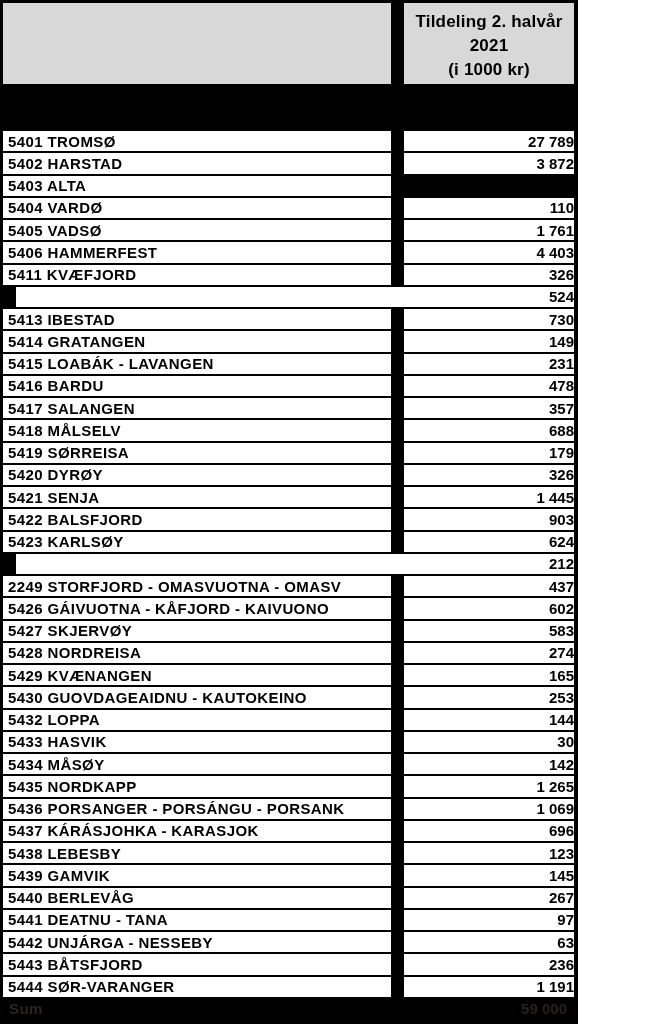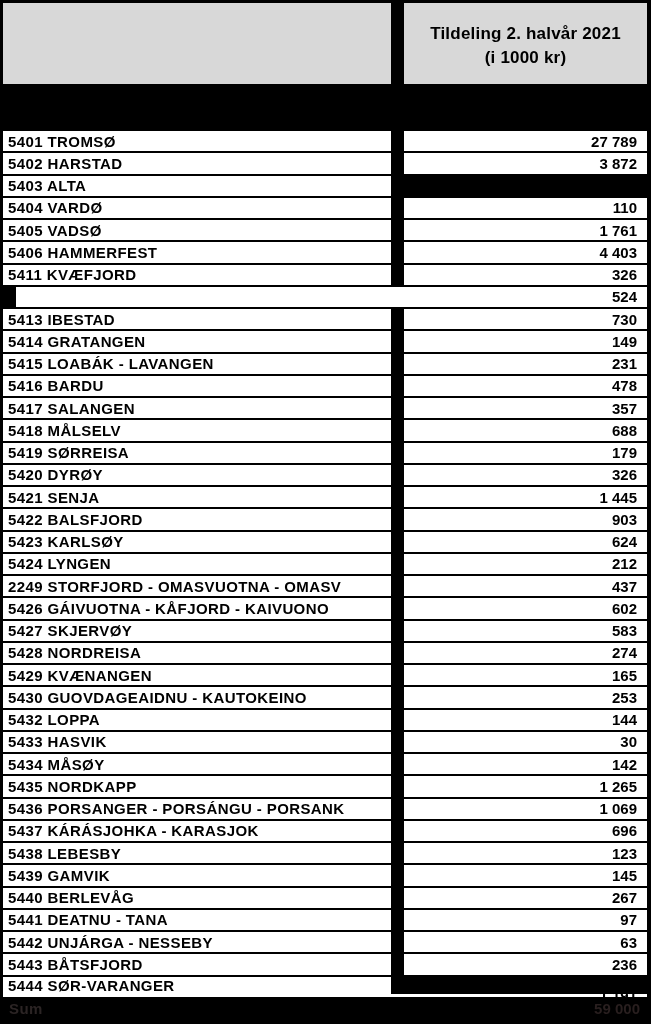--- a/index.html
+++ b/index.html
@@ -1,20 +1,20 @@
 <!DOCTYPE html>
 <html><head>
 <meta charset="utf-8">
 <style>
   * { box-sizing: border-box; margin: 0; padding: 0; }
   html, body { background: #ffffff; }
   body { font-family: "Liberation Sans", sans-serif; }
 
   .page {
-    width: 651px;
+    width: 578px;
     height: 1024px;
     background: #000000;
     display: flex;
     flex-direction: column;
     padding: 3px 4px 0 3px;
     font-weight: bold;
     color: #000000;
     overflow: hidden;
   }
 
@@ -53,37 +53,37 @@
     flex: 0 0 auto;
     display: flex;
     flex-direction: column;
   }
   .trow {
     flex: 1 1 0;
     display: flex;
     border-bottom: 2px solid #000000;
     min-height: 0;
   }
-  .trow:last-child { border-bottom: none; flex-direction: column; }
+  .trow:last-child { border-bottom: none; }
   .trow .cell-left,
   .trow .cell-right {
     background: #ffffff;
     display: flex;
     align-items: center;
     font-size: 15px;
     overflow: hidden;
     white-space: nowrap;
   }
   .trow .cell-left {
     padding-left: 5px;
     letter-spacing: 0.4px;
   }
   .trow .cell-right {
     justify-content: flex-end;
-    padding-right: 10px;
+    padding-right: 0;
   }
 
   
   .footer-row {
     flex: 1 1 auto;
     background: #000000;
     display: flex;
     justify-content: space-between;
     align-items: flex-start;
     font-size: 15px;
@@ -216,21 +216,20 @@
     <div class="cell-right">903</div>
   </div>
 
   <div class="trow">
     <div class="cell-left">5423 KARLSØY</div>
     <div class="vdiv"></div>
     <div class="cell-right">624</div>
   </div>
 
   <div class="trow">
-    <div class="cell-left">5424 LYNGEN</div>
     <div class="vdiv"></div>
     <div class="cell-right">212</div>
   </div>
 
   <div class="trow">
     <div class="cell-left">2249 STORFJORD - OMASVUOTNA - OMASV</div>
     <div class="vdiv"></div>
     <div class="cell-right">437</div>
   </div>
 

